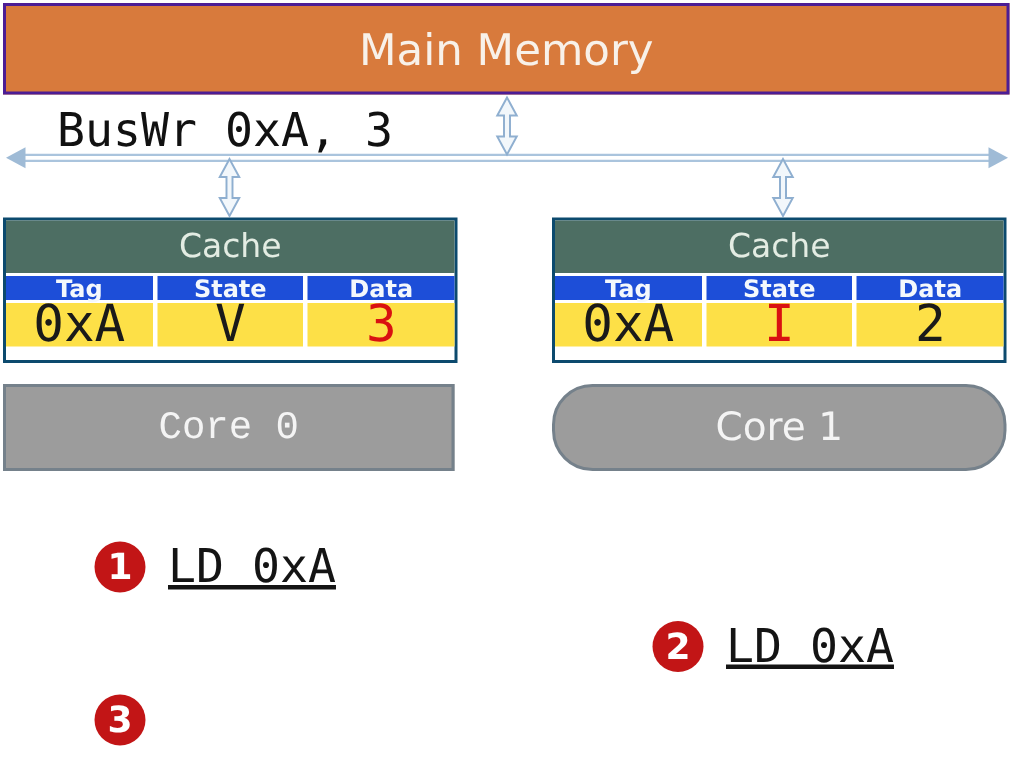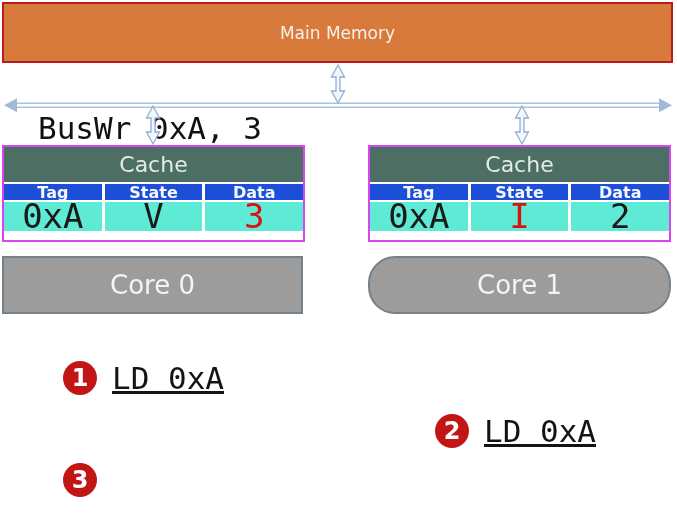--- a/index.html
+++ b/index.html
@@ -11,75 +11,75 @@
     overflow: hidden;
     font-family: "DejaVu Sans", sans-serif;
   }
   .mono { font-family: "DejaVu Sans Mono", monospace; }
 
   
   #memory {
     position: absolute; left: 2px; top: 2px;
     width: 667px; height: 57px;
     background: #d87a3c;
-    border: 2px solid #b91c1c;
+    border: 2px solid #4c1d95;
     display: flex; align-items: center; justify-content: center;
-    color: #f8f1e9; font-size: 17px;
+    color: #f8f1e9; font-size: 29px;
   }
 
   
   #bus-label {
     position: absolute; left: 38px; top: 69px;
-    font-size: 31px; line-height: 36px; color: #111111; margin-top: 41px;
+    font-size: 31px; line-height: 36px; color: #111111;
   }
 
   
   #connector-layer {
     position: absolute; left: 0; top: 0;
     width: 677px; height: 513px;
     pointer-events: none;
   }
 
   
   .cache-box {
     position: absolute; top: 145px;
     width: 299px; height: 93px;
     background: #ffffff;
-    border: 2px solid #d946ef;
+    border: 2px solid #0c4a6e;
   }
   #cache-0 { left: 2px; }
   #cache-1 { left: 368px; }
   .cache-title {
     height: 35px; background: #4d6e63;
     display: flex; align-items: center; justify-content: center;
     color: #e3ece3; font-size: 22px;
   }
   .cache-cols, .cache-vals {
     display: flex; gap: 3px; margin-top: 2px;
   }
   .cache-cols .cell {
     flex: 1; height: 16px; background: #1d4ed8;
     display: flex; align-items: center; justify-content: center;
     color: #f4f8fc; font-size: 16px; font-weight: bold;
   }
   .cache-vals .cell {
-    flex: 1; height: 29px; background: #5eead4;
+    flex: 1; height: 29px; background: #fde047;
     display: flex; align-items: center; justify-content: center;
     font-size: 34px; line-height: 29px;
   }
 
   
   .core-box {
     position: absolute; top: 256px; height: 54px;
     background: #9c9c9c;
     border: 2px solid #75818b;
     display: flex; align-items: center; justify-content: center;
     color: #f4f4f4; font-size: 26px;
   }
-  #core-0 { left: 2px; width: 297px; }
+  #core-0 { left: 2px; width: 297px; font-family: Liberation Mono, monospace; }
   #core-1 { left: 368px; width: 299px; border-radius: 27px; }
 
   
   .event {
     position: absolute;
     display: flex; align-items: center; gap: 15px;
   }
   #event-1 { left: 63px; top: 360px; }
   #event-2 { left: 435px; top: 413px; }
   #event-3 { left: 63px; top: 463px; }

